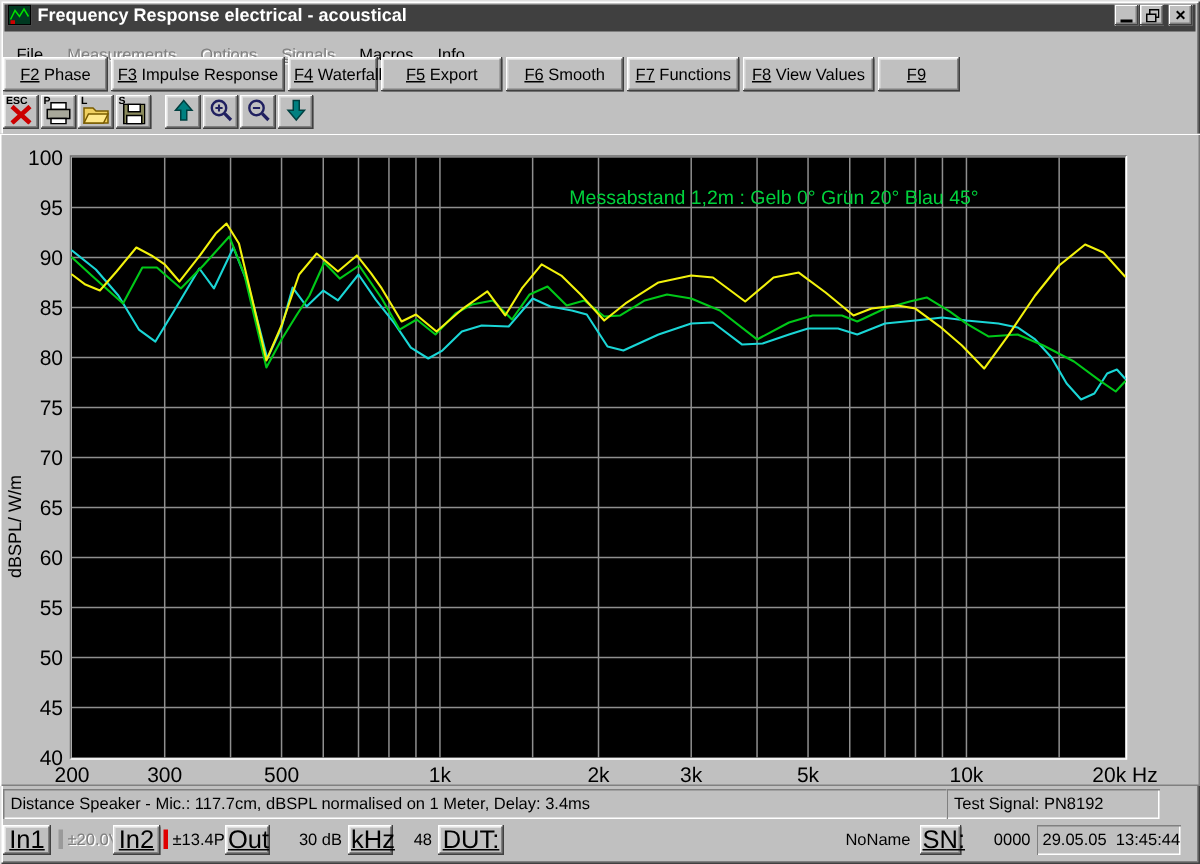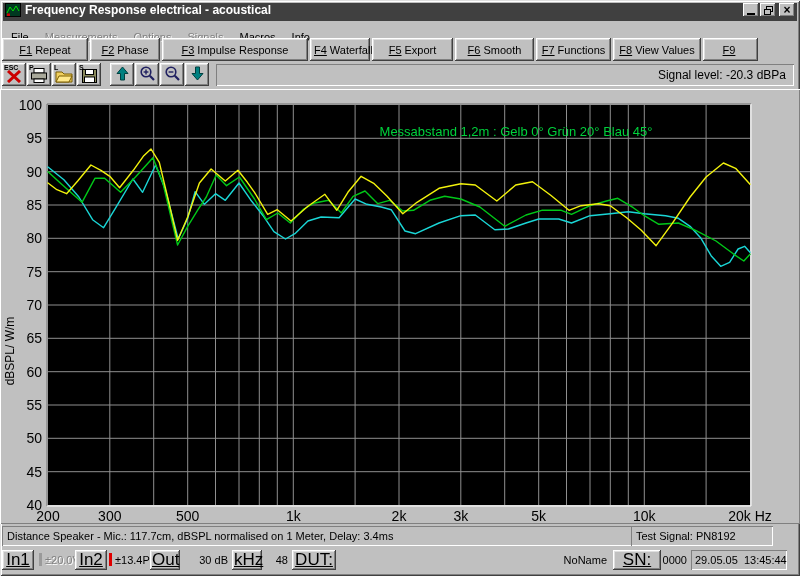--- a/index.html
+++ b/index.html
@@ -86,23 +86,22 @@
   <div class="menubar">
     <span class="mitem"><u>F</u>ile</span>
     <span class="mitem disabled"><u>M</u>easurements</span>
     <span class="mitem disabled"><u>O</u>ptions</span>
     <span class="mitem disabled"><u>S</u>ignals</span>
     <span class="mitem">Ma<u>c</u>ros</span>
     <span class="mitem"><u>I</u>nfo</span>
   </div>
 
   <div class="fkeys">
-    <button class="btn fkey" style="width:86px"><u>F1</u><span class="lbl">Repeat</span></button>
     <button class="btn fkey" style="width:70px"><u>F2</u><span class="lbl">Phase</span></button>
-    <button class="btn fkey" style="width:146px"><u>F3</u><span class="lbl">Impulse Response</span></button>
+    <button class="btn fkey" style="width:116px"><u>F3</u><span class="lbl">Impulse Response</span></button>
     <button class="btn fkey" style="width:60px"><u>F4</u><span class="lbl">Waterfall</span></button>
     <button class="btn fkey" style="width:81px"><u>F5</u><span class="lbl">Export</span></button>
     <button class="btn fkey" style="width:79px"><u>F6</u><span class="lbl">Smooth</span></button>
     <button class="btn fkey" style="width:75px"><u>F7</u><span class="lbl">Functions</span></button>
     <button class="btn fkey" style="width:88px"><u>F8</u><span class="lbl">View Values</span></button>
     <button class="btn fkey" style="width:55px"><u>F9</u><span class="lbl"></span></button>
   </div>
 
   <div class="toolbar">
     <button class="btn tbtn" style="left:2px">
@@ -152,21 +151,20 @@
         <circle cx="7" cy="7" r="4.8" fill="none" stroke="#202060" stroke-width="1.6"></circle>
         <line x1="10.8" y1="10.8" x2="15" y2="15" stroke="#202060" stroke-width="2.2"></line>
         <line x1="4.6" y1="7" x2="9.4" y2="7" stroke="#202060" stroke-width="1.4"></line>
       </svg>
     </button>
     <button class="btn tbtn" style="left:185px">
       <svg width="17" height="17" viewBox="0 0 17 17">
         <path d="M8.5 15 L3 8.5 L6.5 8.5 L6.5 2 L10.5 2 L10.5 8.5 L14 8.5 Z" fill="#008080" stroke="#004040"></path>
       </svg>
     </button>
-    <div class="signal-panel">Signal level: -20.3 dBPa</div>
   </div>
 
   <div class="chart-panel">
     <svg id="chart-svg" viewBox="0 0 800 434">
         <rect x="48" y="16" width="702" height="400" fill="#000000"></rect>
         <path d="M47,417 L47,15 L751,15" fill="none" stroke="#6e6e6e"></path>
         <path d="M47,417 L751,417 L751,15" fill="none" stroke="#ffffff"></path>
         <line x1="109.8" y1="16" x2="109.8" y2="416" stroke="#8f8f8f" stroke-width="1"></line>
         <line x1="153.7" y1="16" x2="153.7" y2="416" stroke="#8f8f8f" stroke-width="1"></line>
         <line x1="187.7" y1="16" x2="187.7" y2="416" stroke="#8f8f8f" stroke-width="1"></line>
@@ -236,21 +234,21 @@
     <span class="bval dis" style="left:45px">±20.0V</span>
     <button class="btn bbtn" style="left:75px;width:32px"><u>In2</u></button>
     <span class="indicator" style="left:109px;background:#e00000"></span>
     <span class="bval" style="left:115px">±13.4Pa</span>
     <button class="btn bbtn" style="left:150px;width:30px"><u>Out</u></button>
     <span class="bval right" style="left:182px;width:46px">30 dB</span>
     <button class="btn bbtn" style="left:232px;width:30px"><u>kHz</u></button>
     <span class="bval right" style="left:260px;width:28px">48</span>
     <button class="btn bbtn" style="left:292px;width:44px"><u>DUT:</u></button>
     <span class="bval right" style="left:480px;width:127px">NoName</span>
-    <button class="btn bbtn" style="left:613px;width:48px"><u>SN:</u></button>
+    <button class="btn bbtn" style="left:613px;width:28px"><u>SN:</u></button>
     <span class="bval right" style="left:650px;width:37px">0000</span>
     <span class="bval dt" style="left:691px;width:96px">
       <span>29.05.05</span>
       <span style="margin-left:3px">13:45:44</span>
     </span>
   </div>
 
 </div>
 
 </body></html>

